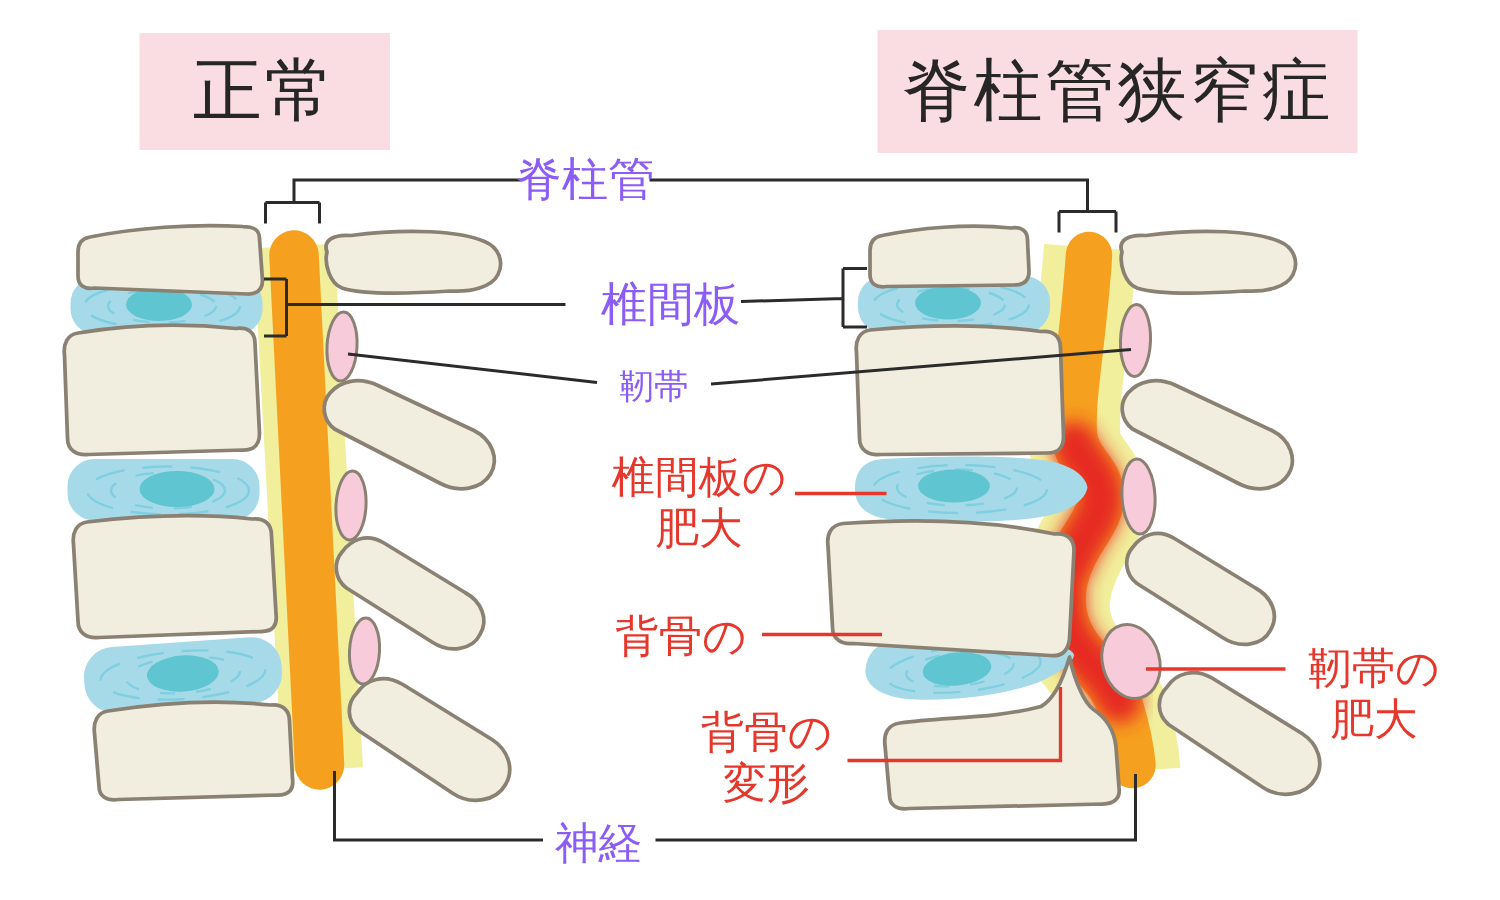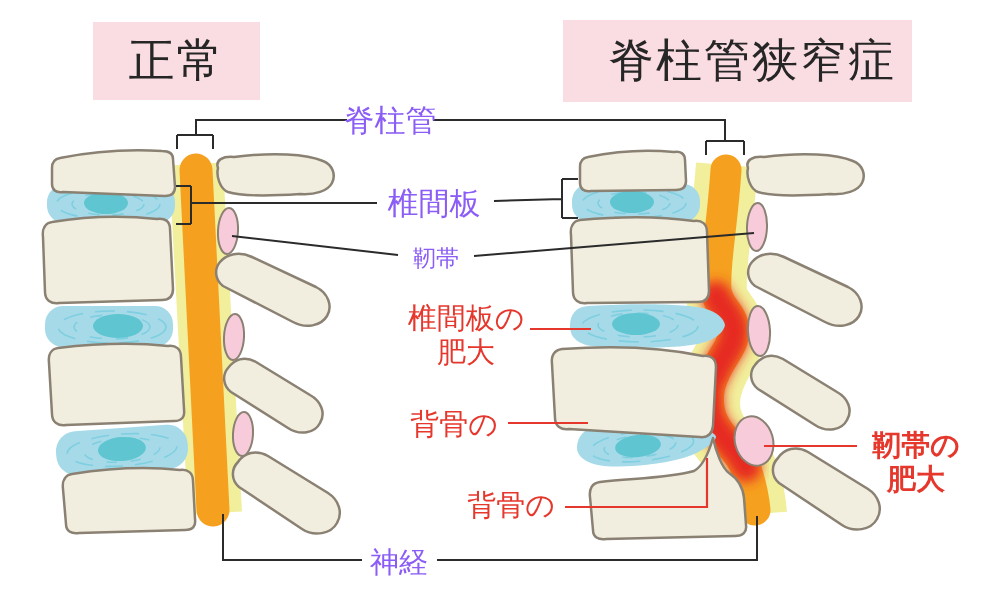--- a/index.html
+++ b/index.html
@@ -145,41 +145,42 @@
     <g stroke="#e5372c" stroke-width="2.2" fill="none">
       <path d="M 530,329 H 591"></path>
       <path d="M 508,423 H 588"></path>
       <path d="M 565,507 H 707 V 458"></path>
       <path d="M 764,446 H 857"></path>
     </g>
   </svg>
 
   <div class="title-box" style="left:93px;top:22px;width:167px;height:78px;">正常</div>
 
-  <div class="title-box" style="left:563px;top:20px;width:320px;height:82px;padding-left:29px;">脊柱管狭窄症</div>
+  <div class="title-box" style="left:585px;top:20px;width:320px;height:82px;">脊柱管狭窄症</div>
 
   <div class="lbl" style="left:390px;top:120px;font-size:31px;">脊柱管</div>
 
-  <div class="lbl" style="left:434px;top:203px;font-size:31px;">椎間板</div>
+  <div class="lbl" style="left:447px;top:203px;font-size:31px;">椎間板</div>
 
   <div class="lbl" style="left:436px;top:258px;font-size:23px;">靭帯</div>
 
   <div class="lbl" style="left:399px;top:562px;">神経</div>
 
   <div class="lbl red" style="left:466px;top:335px;">
     <span class="ln">椎間板の</span>
     <span class="ln">肥大</span>
   </div>
 
   <div class="lbl red" style="left:454px;top:424px;">
     <span class="ln">背骨の</span>
   </div>
 
   <div class="lbl red" style="left:511px;top:505px;">
     <span class="ln">背骨の</span>
+    <span class="ln">変形</span>
   </div>
 
-  <div class="lbl red" style="left:916px;top:462px;font-weight:bold;">
+  <div class="lbl red" style="left:916px;top:462px;">
     <span class="ln">靭帯の</span>
     <span class="ln">肥大</span>
   </div>
 
 </div>
 
 </body></html>

